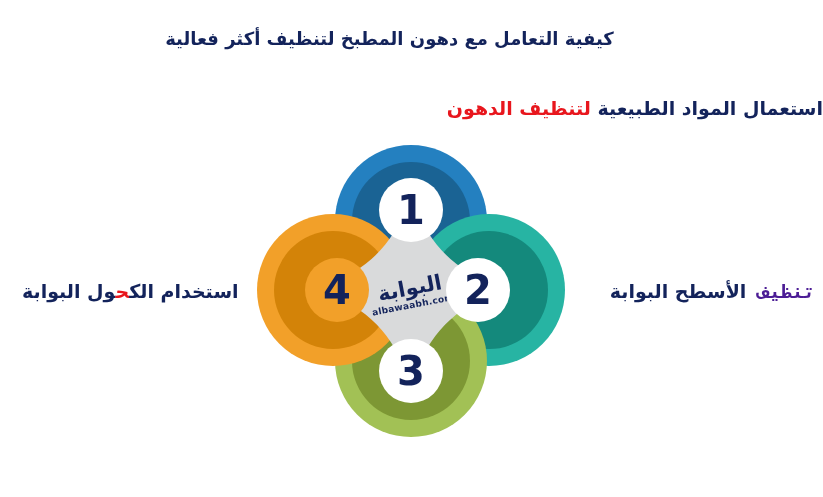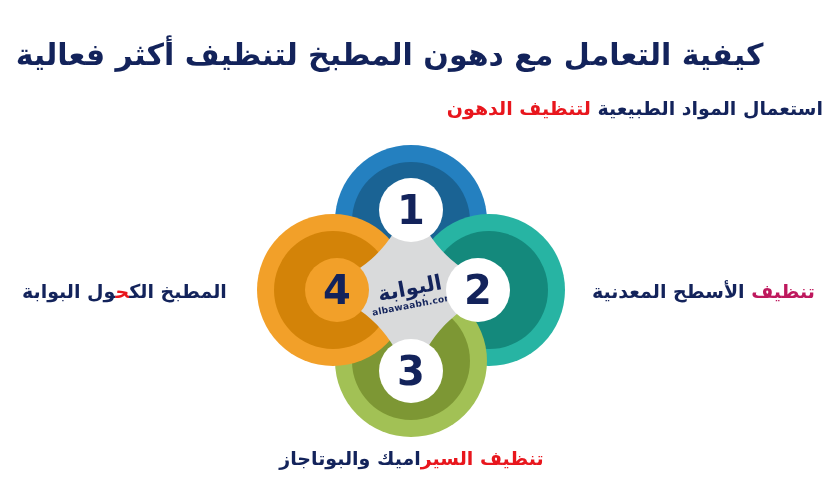--- a/index.html
+++ b/index.html
@@ -23,21 +23,21 @@
     height: 497px;
   }
 
   
   .title {
     position: absolute;
     top: 16px;
     left: 0;
     width: 779px;
     text-align: center;
-    font-size: 30px;
+    font-size: 18px;
     font-weight: bold;
     color: #13235b;
     line-height: 1.25;
     direction: rtl;
     letter-spacing: 0px;
   }
 
   
   .label {
     position: absolute;
@@ -107,25 +107,24 @@
 </style>
 </head>
 <body style="background: rgb(255, 255, 255);">
 
 <div class="canvas">
 
   <h1 class="title">كيفية التعامل مع دهون المطبخ لتنظيف أكثر فعالية</h1>
 
   <div class="label label-top"><span>استعمال المواد الطبيعية </span><span class="hl" style="color: rgb(232, 22, 29);">لتنظيف الدهون</span></div>
 
-  <div class="label label-right"><span class="hl" style="color: #be185d;">تنظيف </span><span>الأسطح المعدنية</span></div>
+  <div class="label label-right"><span class="hl" style="color: #4c1d95; font-family: Liberation Mono, monospace;">تنظيف </span><span>الأسطح البوابة</span></div>
 
-  <div class="label label-left"><span>المطبخ الك</span><span class="hl" style="color: rgb(232, 22, 29);">ح</span><span>ول البوابة</span></div>
+  <div class="label label-left"><span>استخدام الك</span><span class="hl" style="color: rgb(232, 22, 29);">ح</span><span>ول البوابة</span></div>
 
-  <div class="label label-bottom"><span class="hl" style="color: rgb(232, 22, 29);">تنظيف السير</span><span>اميك والبوتاجاز</span></div>
 
   <div class="diagram">
     <svg width="330" height="310" viewBox="0 0 330 310" xmlns="http://www.w3.org/2000/svg">
 
       <g>
         <circle cx="165" cy="86" r="76" id="p1o" fill="#2480c0"></circle>
         <circle cx="165" cy="86" r="59" id="p1i" fill="#1a6394"></circle>
       </g>
 
       <g>

